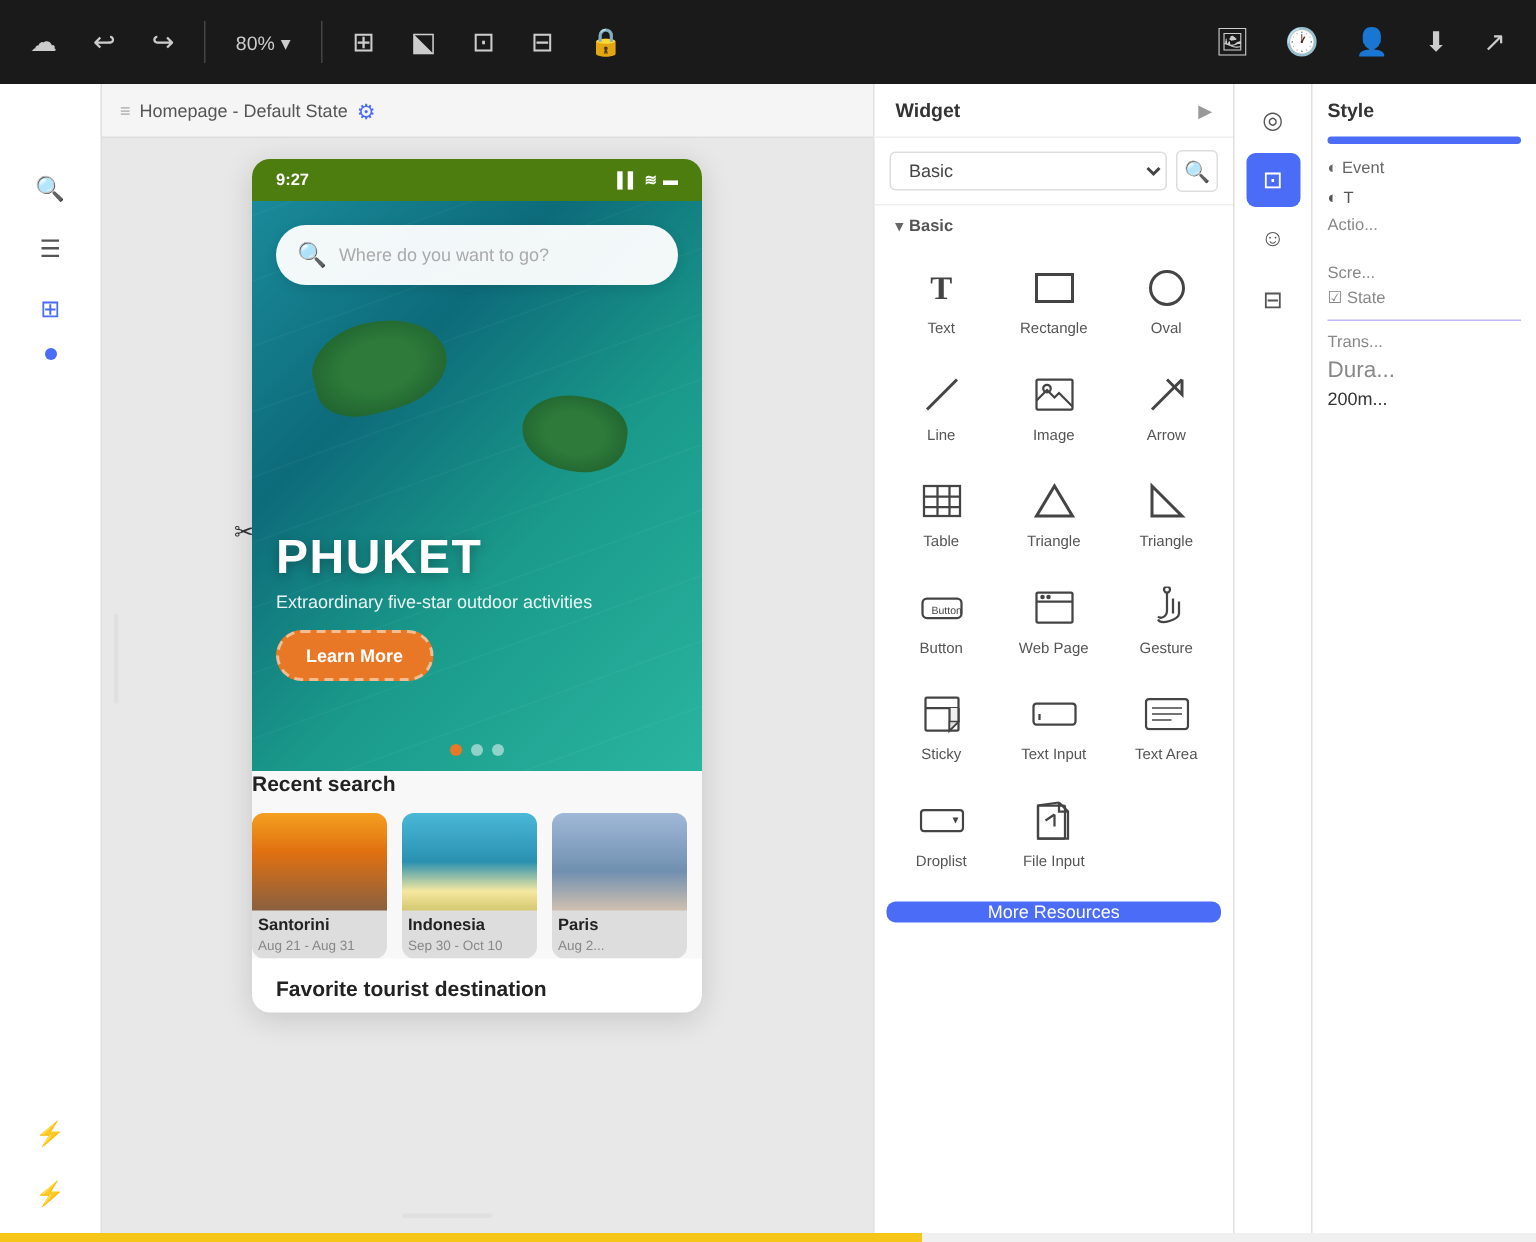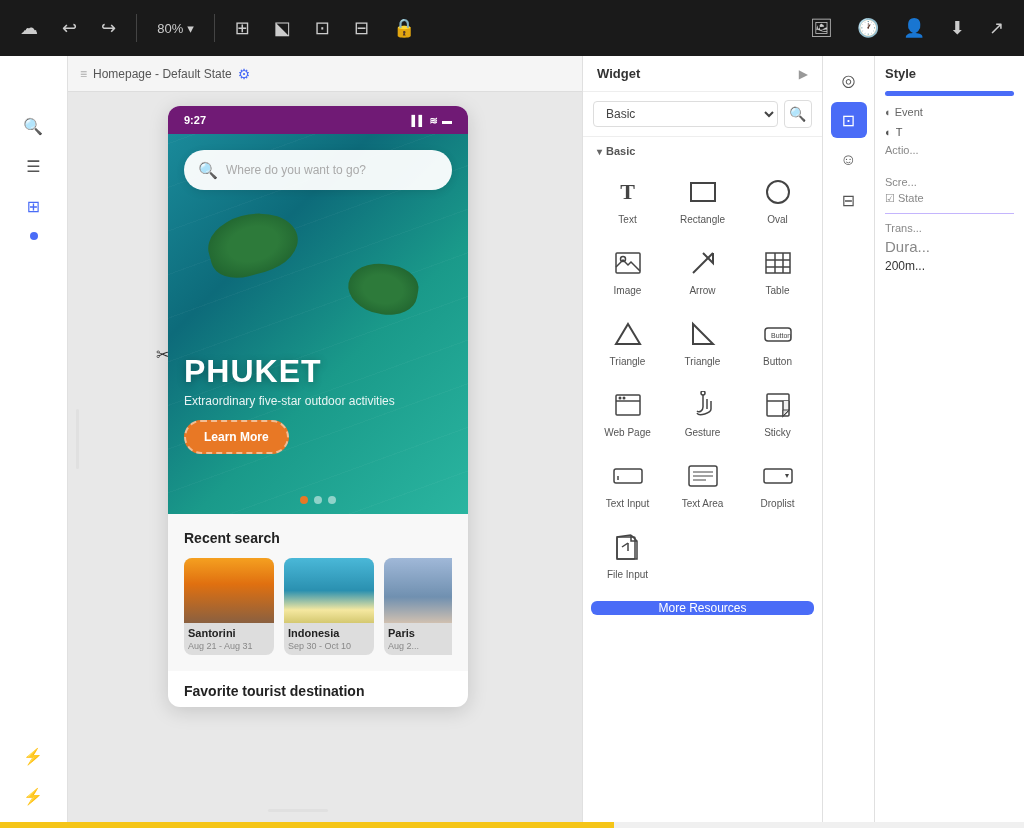--- a/index.html
+++ b/index.html
@@ -152,21 +152,21 @@
       top: 50px;
       left: 100px;
       width: 300px;
       background: #fff;
       border-radius: 12px;
       overflow: hidden;
       box-shadow: 0 4px 20px rgba(0,0,0,0.15);
     }
 
     .phone-status-bar {
-      background: #701a75;
+      background: #4d7c0f;
       height: 28px;
       display: flex;
       align-items: center;
       justify-content: space-between;
       padding: 0 16px;
       color: #fff;
       font-size: 11px;
       font-weight: 600;
     }
     .status-icons {
@@ -277,21 +277,20 @@
       left: 50%;
       transform: translateX(-50%);
       display: flex;
       gap: 6px;
     }
     .dot { width: 8px; height: 8px; border-radius: 50%; }
     .dot.active { background: #e87825; }
     .dot.inactive { background: rgba(255,255,255,0.5); }
 
     .phone-content {
-      padding: 16px;
       background: #f8f8f8;
     }
     .recent-search-title {
       font-size: 14px;
       font-weight: 600;
       color: #222;
       margin-bottom: 12px;
     }
     .destination-cards {
       display: flex;
@@ -666,20 +665,28 @@
         <div class="widget-item-icon">
           <svg width="28" height="28" viewBox="0 0 28 28">
               <circle cx="14" cy="14" r="11" fill="none" stroke="#444" stroke-width="2"></circle>
             </svg>
         </div>
         <span class="widget-item-label">Oval</span>
       </div>
 
       <div class="widget-item">
         <div class="widget-item-icon">
+          <svg width="28" height="28" viewBox="0 0 28 28">
+              <line x1="4" y1="24" x2="24" y2="4" stroke="#444" stroke-width="2"></line>
+            </svg>
+        </div>
+        <span class="widget-item-label">Line</span>
+      </div>
+      <div class="widget-item">
+        <div class="widget-item-icon">
           <svg width="28" height="24" viewBox="0 0 28 24">
               <rect x="2" y="2" width="24" height="20" fill="none" stroke="#444" stroke-width="1.5" rx="1"></rect>
               <path d="M2 16l7-7 5 5 3-3 9 9" fill="none" stroke="#444" stroke-width="1.5"></path>
               <circle cx="9" cy="8" r="2.5" fill="none" stroke="#444" stroke-width="1.5"></circle>
             </svg>
         </div>
         <span class="widget-item-label">Image</span>
       </div>
 
       <div class="widget-item">

